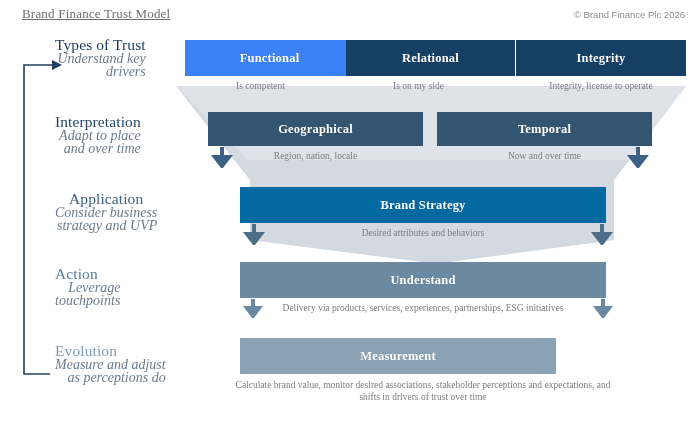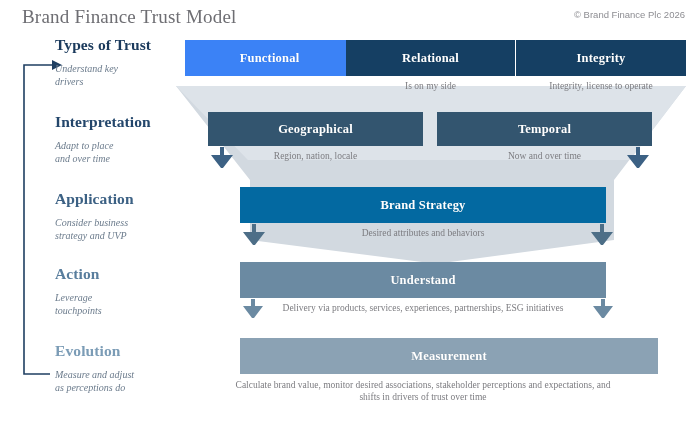--- a/index.html
+++ b/index.html
@@ -9,43 +9,44 @@
     font-family:"Liberation Serif", serif;
     overflow:hidden;
     position:relative;
   }
   #root{position:relative;width:699px;height:427px;}
 
   
   .hdr-title{
     position:absolute;left:22px;top:6px;
     font-family:"Liberation Serif", serif;
-    font-size:19px;color:#6e6e73;letter-spacing:.2px;
+    font-size:13px;color:#6e6e73;letter-spacing:.2px;text-decoration:underline;
   }
   .hdr-copy{
     position:absolute;right:14px;top:9px;
     font-family:"Liberation Sans", sans-serif;
     font-size:9.5px;color:#8d8d92;
   }
 
   
   .stage{position:absolute;left:55px;}
   .stage h3{
     margin:0;font-family:"Liberation Serif", serif;
-    font-weight:bold;font-size:15.5px;line-height:17px;
+    font-weight:normal;font-size:15.5px;line-height:17px;
     letter-spacing:.1px;
   }
   .stage p{
-    margin:10px 0 0 0;font-family:"Liberation Serif", serif;
-    font-style:italic;font-size:10px;line-height:12.5px;
+    margin:0 0 0 0;font-family:"Liberation Serif", serif;
+    font-style:italic;font-size:14px;line-height:12.5px;
     color:#6b7b8c;
+    text-align:right;
   }
   .s1 h3{color:#1b3a5c;}
   .s2 h3{color:#23466b;}
-  .s3 h3{color:#3c6184;}
+  .s3 h3{color:#3c6184;text-align:center;}
   .s4 h3{color:#587d9d;}
   .s5 h3{color:#7b9cb6;}
 
   
   .loop{position:absolute;left:0;top:0;}
 
   
   .funnel{position:absolute;left:0;top:0;}
 
   
@@ -109,21 +110,22 @@
   <div class="stage s5" style="top:342px">
     <h3>Evolution</h3>
     <p style="white-space:pre-line">Measure and adjust
 as perceptions do</p>
   </div>
 
   <div class="box" style="left:185px;top:40px;width:169px;height:36px;background:#3b82f6">Functional</div>
   <div class="box" style="left:346px;top:40px;width:169px;height:36px;background:#153f63">Relational</div>
   <div class="box" style="left:516px;top:40px;width:170px;height:36px;background:#153f63">Integrity</div>
 
-  <div class="cap" style="left:346px;top:80px;width:169px">Is on my side</div>
+  <div class="cap" style="left:176px;top:80px;width:169px">Is competent</div>
+  <div class="cap" style="left:334px;top:80px;width:169px">Is on my side</div>
   <div class="cap" style="left:516px;top:80px;width:170px">Integrity, license to operate</div>
 
   <div class="box" style="left:208px;top:112px;width:215px;height:34px;background:#33556f">Geographical</div>
   <div class="box" style="left:437px;top:112px;width:215px;height:34px;background:#33556f">Temporal</div>
 
   <div class="cap" style="left:208px;top:150px;width:215px">Region, nation, locale</div>
   <div class="cap" style="left:437px;top:150px;width:215px">Now and over time</div>
 
   <svg class="arrow" style="left:211px;top:146px" width="22" height="22">
     <path d="M11,1 L11,11 M4,11 L11,20 L18,11 Z" stroke="#3c6184" stroke-width="4" fill="#3c6184"></path>
@@ -145,16 +147,16 @@
   <div class="box" style="left:240px;top:262px;width:366px;height:36px;background:#6b8aa2">Understand</div>
   <div class="cap" style="left:240px;top:302px;width:366px">Delivery via products, services, experiences, partnerships, ESG initiatives</div>
 
   <svg class="arrow" style="left:243px;top:298px" width="20" height="20">
     <path d="M10,1 L10,10 M4,10 L10,18 L16,10 Z" stroke="#6b8aa2" stroke-width="4" fill="#6b8aa2"></path>
   </svg>
   <svg class="arrow" style="left:593px;top:298px" width="20" height="20">
     <path d="M10,1 L10,10 M4,10 L10,18 L16,10 Z" stroke="#6b8aa2" stroke-width="4" fill="#6b8aa2"></path>
   </svg>
 
-  <div class="box" style="left:240px;top:338px;width:418px;height:36px;background:#8ba2b4">Measurement</div>
+  <div class="box" style="left:240px;top:338px;width:316px;height:36px;background:#8ba2b4">Measurement</div>
   <div class="cap" style="left:232px;top:379px;width:382px">Calculate brand value, monitor desired associations, stakeholder perceptions and expectations, and shifts in drivers of trust over time</div>
 
 </div>
 
 </body></html>

